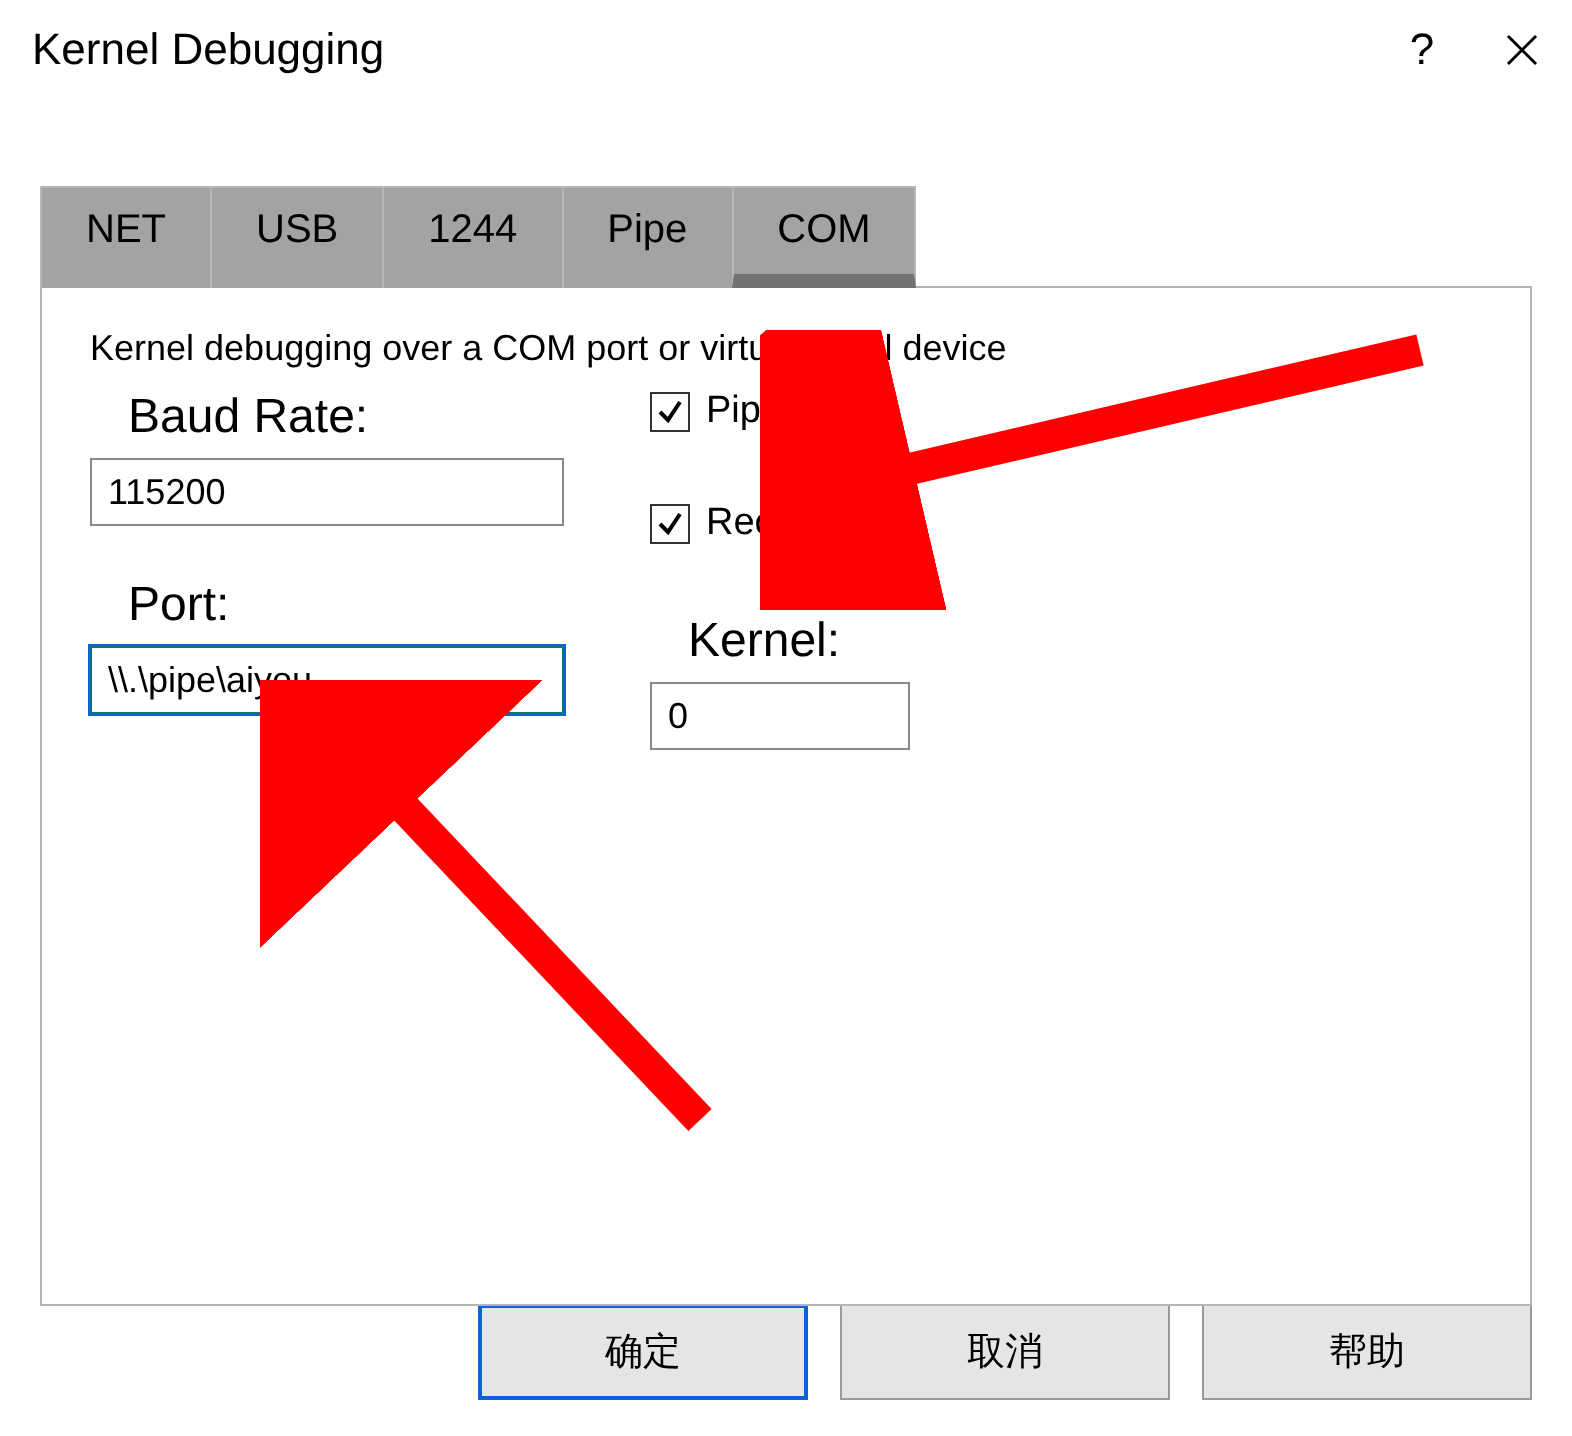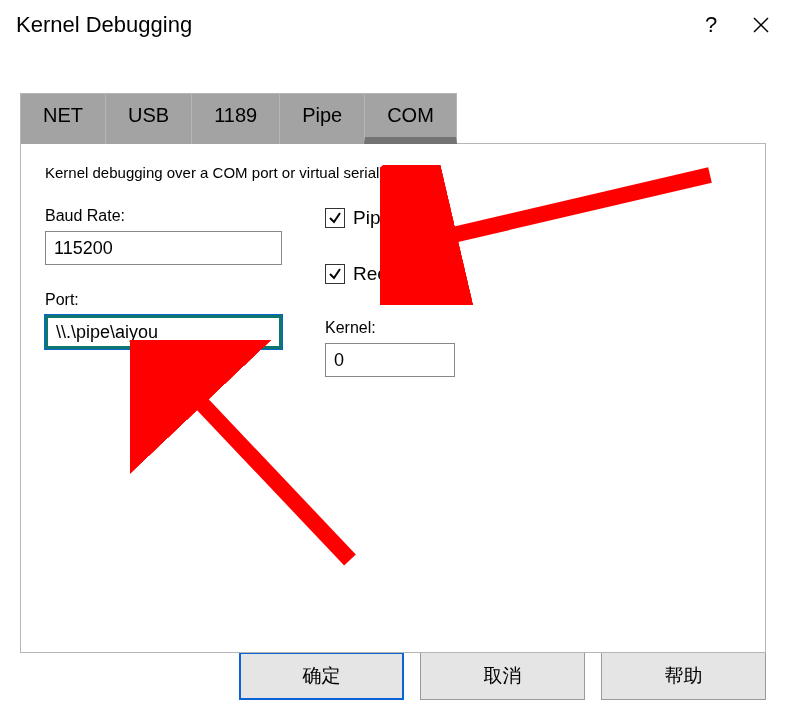--- a/index.html
+++ b/index.html
@@ -74,47 +74,48 @@
       z-index: 3;
     }
     .tab-panel {
       border: 1px solid #b6b6b6;
       padding: 20px 24px;
       height: 510px;
       position: relative;
       z-index: 1;
     }
     .panel-desc {
-      font-size: 15px;
-      margin-bottom: 26px;
+      font-size: 18px;
+      margin-bottom: 10px;
       color: #000;
     }
     .form-cols {
       display: flex;
       gap: 60px;
     }
     .col-left {
       width: 220px;
     }
     .field-label {
-      font-size: 16px;
+      font-size: 24px;
       margin-bottom: 6px;
       display: block;
+      margin-left: 19px;
     }
     .text-input {
       width: 237px;
       height: 34px;
       border: 1px solid #888;
       font-size: 18px;
       padding: 4px 8px;
       font-family: inherit;
       background: #fff;
     }
     .text-input.focused {
-      border: 3px solid #0f766e;
+      border: 1px solid #0f766e;
       outline: 1px solid #0a64d6;
     }
     .text-input.narrow {
       width: 130px;
     }
     .field-block {
       margin-bottom: 26px;
     }
     .check-row {
       display: flex;
@@ -175,21 +176,21 @@
         <line x1="1" y1="1" x2="15" y2="15" stroke="#000" stroke-width="1.5"></line>
         <line x1="15" y1="1" x2="1" y2="15" stroke="#000" stroke-width="1.5"></line>
       </svg>
   </div>
 </div>
 
 <div class="content-area">
   <div class="tab-row">
     <div class="tab">NET</div>
     <div class="tab">USB</div>
-    <div class="tab">1189</div>
+    <div class="tab">1244</div>
     <div class="tab">Pipe</div>
     <div class="tab active">COM</div>
   </div>
 
   <div class="tab-panel">
     <div class="panel-desc">Kernel debugging over a COM port or virtual serial device</div>
 
     <div class="form-cols">
       <div class="col-left">
         <div class="field-block">

